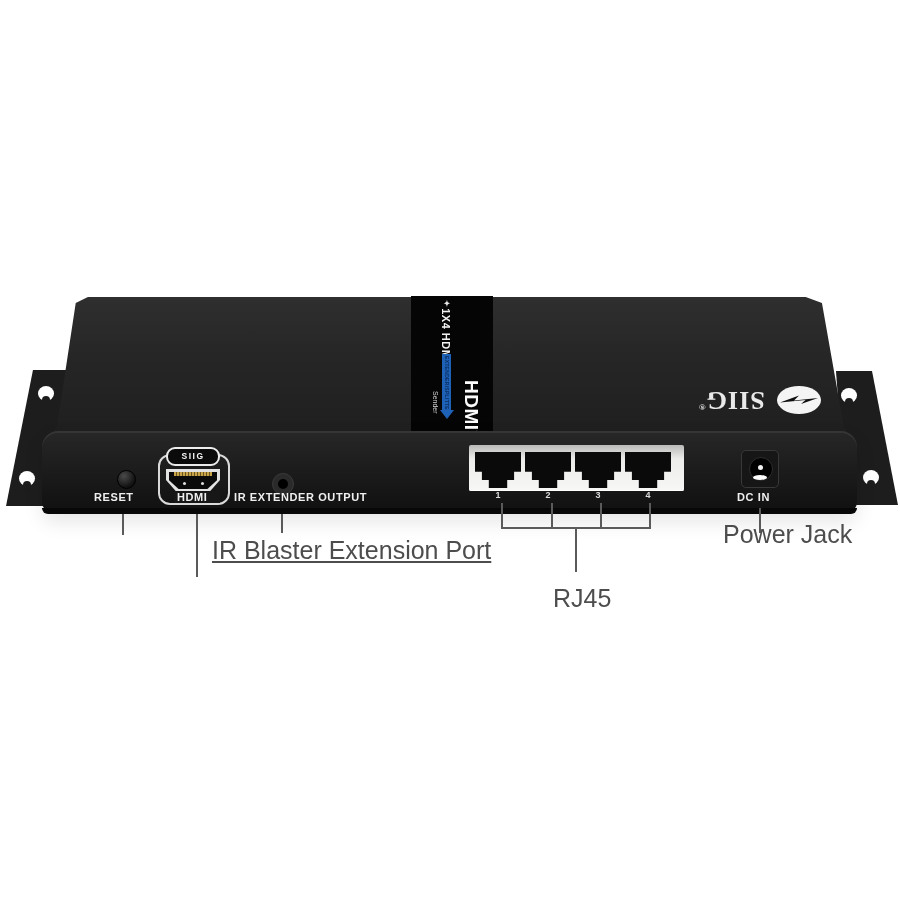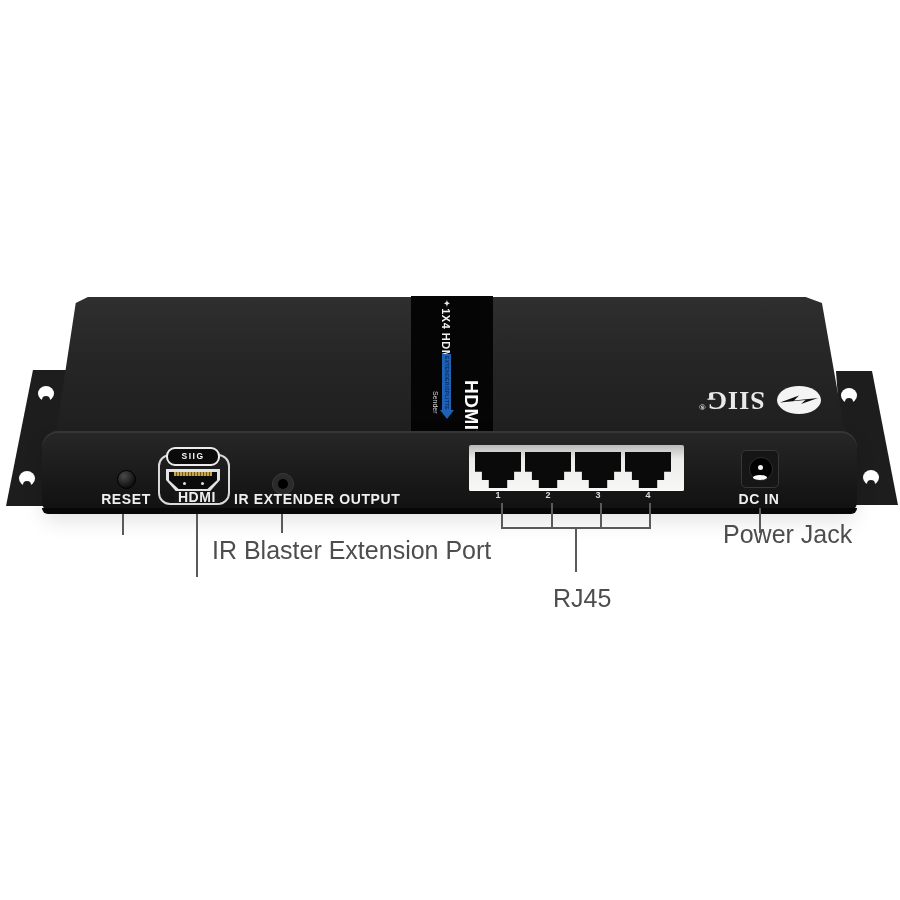--- a/index.html
+++ b/index.html
@@ -47,22 +47,22 @@
   .strip-tm{font-size:6px;vertical-align:8px;}
 
   
   .siig-logo{left:698px;top:380px;width:124px;height:40px;transform:rotate(180deg);
     display:flex;align-items:center;justify-content:space-between;}
   .siig-text{font-family:"Liberation Serif",serif;font-weight:bold;font-size:26px;
     color:#e9e9e9;letter-spacing:1px;line-height:1;}
   .siig-reg{font-size:9px;vertical-align:12px;}
 
   
-  .panel-label{position:absolute;color:#efefef;font-size:14px;font-weight:bold;
-    letter-spacing:.6px;text-align:center;white-space:nowrap;}
+  .panel-label{position:absolute;color:#efefef;font-size:11px;font-weight:bold;
+    letter-spacing:.6px;white-space:nowrap;}
   .reset-knob{left:117px;top:470px;width:17px;height:17px;border-radius:50%;
     background:radial-gradient(circle at 35% 30%,#4a4a4a,#111 70%);border:1px solid #000;}
   .input-bracket{left:158px;top:454px;width:68px;height:47px;border:2px solid #d9d9d9;
     border-radius:12px;}
   .input-pill{left:166px;top:447px;width:50px;height:15px;background:#0b0b0b;
     border:2px solid #ececec;border-radius:9px;color:#f5f5f5;font-size:8.5px;font-weight:bold;
     letter-spacing:1.5px;text-align:center;line-height:15px;}
   .hdmi-outer{left:166px;top:469px;width:54px;height:22px;background:#e3e3e3;
     clip-path:polygon(0 0,100% 0,100% 50%,82% 100%,18% 100%,0 50%);}
   .hdmi-inner{position:absolute;left:3px;top:3px;width:48px;height:17px;background:#0b0b0b;
@@ -178,17 +178,17 @@
   <div class="leader" style="left:196px;top:514px;height:63px;"></div>
   <div class="leader" style="left:281px;top:514px;height:19px;"></div>
   <div class="leader" style="left:759px;top:508px;height:25px;"></div>
   <div class="leader" style="left:501px;top:503px;height:24px;"></div>
   <div class="leader" style="left:551px;top:503px;height:24px;"></div>
   <div class="leader" style="left:600px;top:503px;height:24px;"></div>
   <div class="leader" style="left:649px;top:503px;height:24px;"></div>
   <div class="leader-h" style="left:501px;top:527px;width:150px;"></div>
   <div class="leader" style="left:575px;top:529px;height:43px;"></div>
 
-  <div class="caption" style="left:212px;top:536px;">IR Blaster Extension Port</div>
+  <div class="caption" style="left:212px;top:536px;text-decoration:underline;">IR Blaster Extension Port</div>
   <div class="caption" style="left:553px;top:584px;">RJ45</div>
   <div class="caption" style="left:723px;top:520px;">Power Jack</div>
 
 </div>
 
 </body></html>

